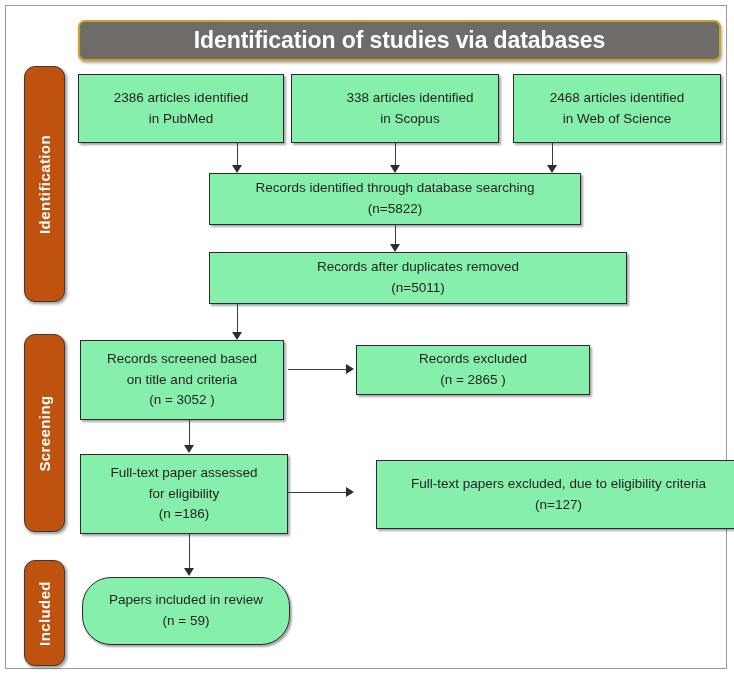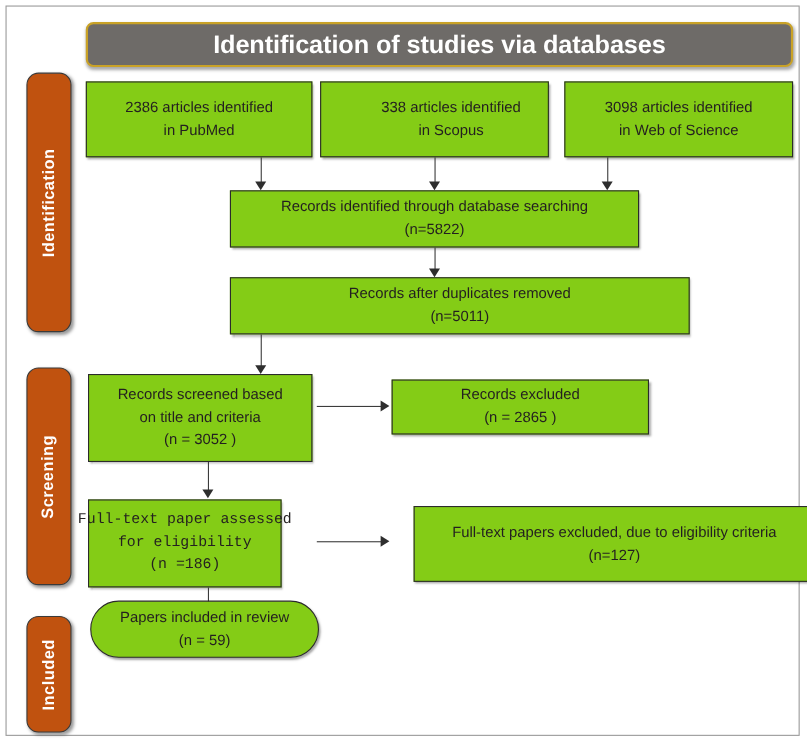--- a/index.html
+++ b/index.html
@@ -71,21 +71,21 @@
     font-size: 15px;
     font-weight: bold;
     letter-spacing: 0.4px;
     white-space: nowrap;
     transform: rotate(-90deg);
   }
 
   
   .box {
     position: absolute;
-    background: #84cc16;
+    background: #86efac;
     border: 1.5px solid #2b2b2b;
     box-sizing: border-box;
     display: flex;
     flex-direction: column;
     align-items: center;
     justify-content: center;
     text-align: center;
     box-shadow: 1.5px 2px 2px rgba(0,0,0,0.35);
     padding: 2px 6px;
   }
@@ -149,21 +149,21 @@
     <span class="line">2386 articles identified</span>
     <span class="line">in PubMed</span>
   </div>
 
   <div class="box" style="left:291px; top:74px; width:208px; height:69px;padding-left:36px;">
     <span class="line">338 articles identified</span>
     <span class="line">in Scopus</span>
   </div>
 
   <div class="box" style="left:513px; top:74px; width:208px; height:69px;">
-    <span class="line">3098 articles identified</span>
+    <span class="line">2468 articles identified</span>
     <span class="line">in Web of Science</span>
   </div>
 
   <div class="vline" style="left:237px; top:143px; height:25px;"></div>
   <div class="arrow-down" style="left:232px; top:165px;"></div>
 
   <div class="vline" style="left:395px; top:143px; height:25px;"></div>
   <div class="arrow-down" style="left:390px; top:165px;"></div>
 
   <div class="vline" style="left:552px; top:143px; height:25px;"></div>
@@ -195,35 +195,35 @@
   <div class="arrow-right" style="left:346px; top:364px;"></div>
 
   <div class="box" style="left:356px; top:345px; width:234px; height:50px;">
     <span class="line">Records excluded</span>
     <span class="line">(n = 2865 )</span>
   </div>
 
   <div class="vline" style="left:189px; top:420px; height:28px;"></div>
   <div class="arrow-down" style="left:184px; top:445px;"></div>
 
-  <div class="box" style="left:80px; top:454px; width:176px; height:80px;font-family:Liberation Mono, monospace;">
+  <div class="box" style="left:80px; top:454px; width:208px; height:80px;">
     <span class="line">Full-text paper assessed</span>
     <span class="line">for eligibility</span>
     <span class="line">(n =186)</span>
   </div>
 
   <div class="hline" style="left:288px; top:492px; width:60px;"></div>
   <div class="arrow-right" style="left:346px; top:487px;"></div>
 
   <div class="box" style="left:376px; top:460px; width:365px; height:69px;">
     <span class="line">Full-text papers excluded, due to eligibility criteria</span>
     <span class="line">(n=127)</span>
   </div>
 
   <div class="vline" style="left:189px; top:534px; height:37px;"></div>
   <div class="arrow-down" style="left:184px; top:568px;"></div>
 
-  <div class="box" style="left:82px; top:546px; width:208px; height:52px;border-radius:29px;">
+  <div class="box" style="left:82px; top:577px; width:208px; height:68px;border-radius:29px;">
     <span class="line">Papers included in review</span>
     <span class="line">(n = 59)</span>
   </div>
 
 </div>
 
 </body></html>

